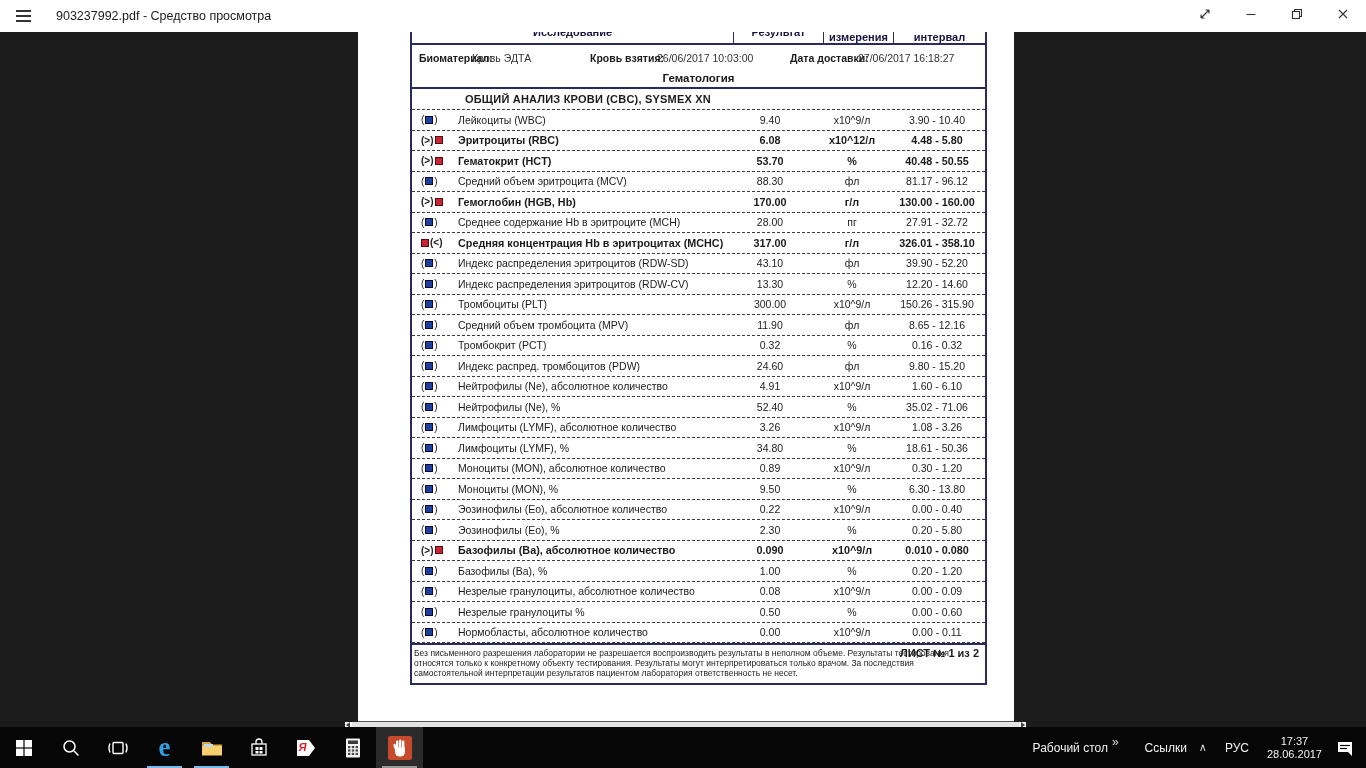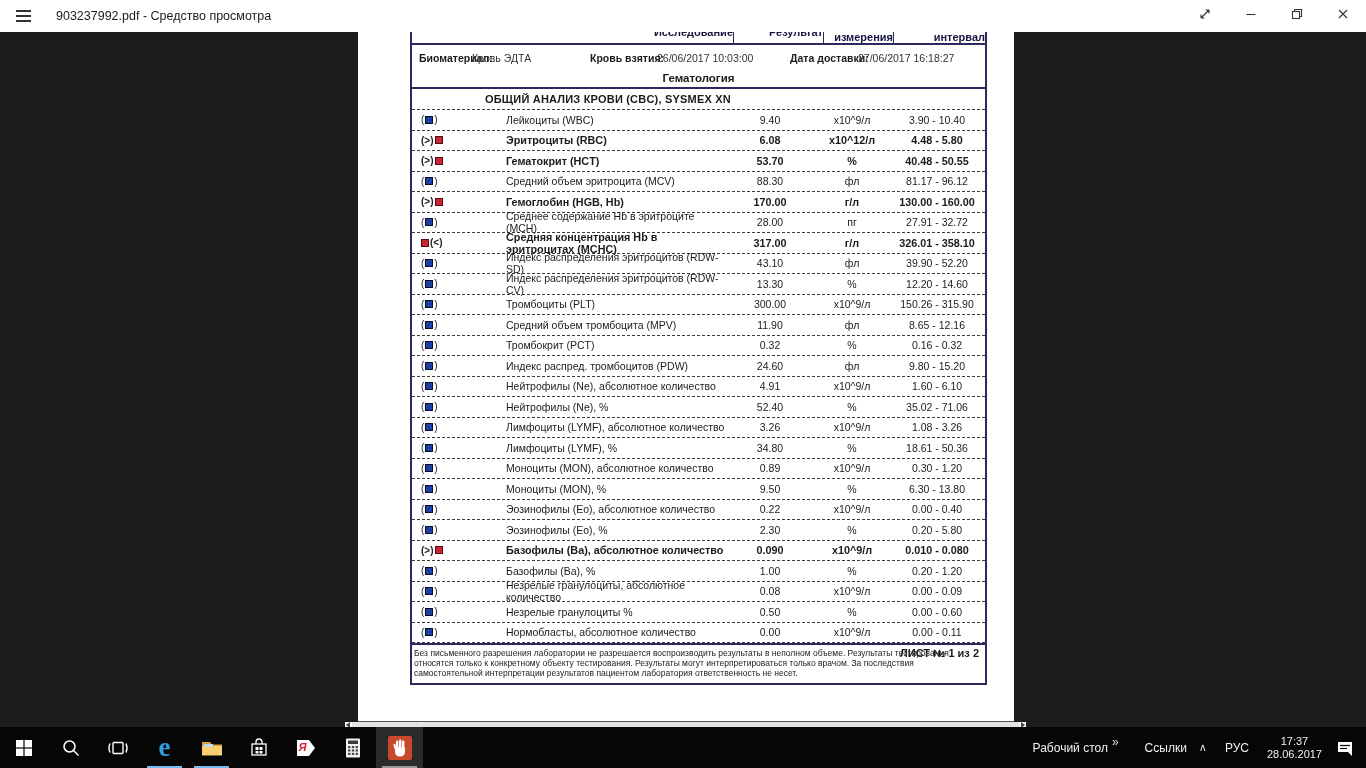--- a/index.html
+++ b/index.html
@@ -26,46 +26,46 @@
   .hs-arrow { width:0; height:0; border-top:3px solid transparent; border-bottom:3px solid transparent; }
   .hs-arrow.left  { border-right:4px solid #444; margin-left:1px; }
   .hs-arrow.right { border-left:4px solid #444; margin-right:1px; }
   .hs-thumb { flex:1; height:6px; background:#e3e3e3; margin:0 2px; }
 
   
   .report { position:absolute; left:52px; top:0; width:577px; color:#1b1b1b;
             border-left:2px solid #2a2a5e; border-right:2px solid #2a2a5e; }
   .thdr { display:flex; height:13px; overflow:hidden; border-bottom:2px solid #2a2a5e;
           font-weight:bold; font-size:11px; color:#15153f; }
-  .thc { position:relative; text-align:right;padding-left:36px; }
+  .thc { position:relative; text-align:center;padding-left:36px; }
   .thc.c1 { width:321px; } .thc.c2 { width:90px; } .thc.c3 { width:70px; } .thc.c4 { flex:1; }
   .thc.c2,.thc.c3,.thc.c4 { border-left:1px solid #2a2a5e; }
   .thc span { position:absolute; left:0; right:0; }
   .thc.c1 span,.thc.c2 span { top:-6px; }
   .thc.c3 span,.thc.c4 span { bottom:0px; }
 
   .metarow { position:relative; height:25px; font-size:10.5px; }
   .metarow b { font-weight:bold; }
   .m-pos1 { position:absolute; left:7px;  top:7px; }
   .m-pos2 { position:absolute; left:60px; top:7px; color:#333; }
   .m-pos3 { position:absolute; left:178px; top:7px; }
   .m-pos4 { position:absolute; left:245px; top:7px; color:#333; }
   .m-pos5 { position:absolute; left:378px; top:7px; }
   .m-pos6 { position:absolute; left:446px; top:7px; color:#333; }
 
   .dept { height:19px; line-height:17px; text-align:center; font-weight:bold; font-size:11.5px;
           border-bottom:2px solid #2a2a5e; }
 
-  .sec-title { height:21px; line-height:21px; padding-left:73px; font-weight:bold; font-size:11px;
+  .sec-title { height:21px; line-height:21px; padding-left:53px; font-weight:bold; font-size:11px;
                border-bottom:1px dashed #3c3c3c; letter-spacing:.2px; }
   .rrow { display:flex; align-items:center; height:20.5px; border-bottom:1px dashed #3c3c3c;
           font-size:10.5px; }
   .rrow.abnormal { font-weight:bold; font-size:10.8px; }
   .cell-flag { width:46px; padding-left:9px; display:flex; align-items:center; }
-  .cell-name { flex:1;margin-left:48px; }
+  .cell-name { flex:1; }
   .cell-result { width:90px; text-align:center; }
   .cell-unit { width:74px; text-align:center; }
   .cell-interval { width:96px; text-align:center; }
 
   .flag { display:inline-flex; align-items:center; gap:1px; font-size:10px; font-weight:normal; color:#222; }
   .rrow.abnormal .flag { font-weight:bold; }
   .sq { width:8px; height:8px; display:inline-block; }
   .sq-blue { background:#1d3f9e; border:1px solid #0a0a30; }
   .sq-red  { background:#c72633; border:1px solid #550a12; }
 

